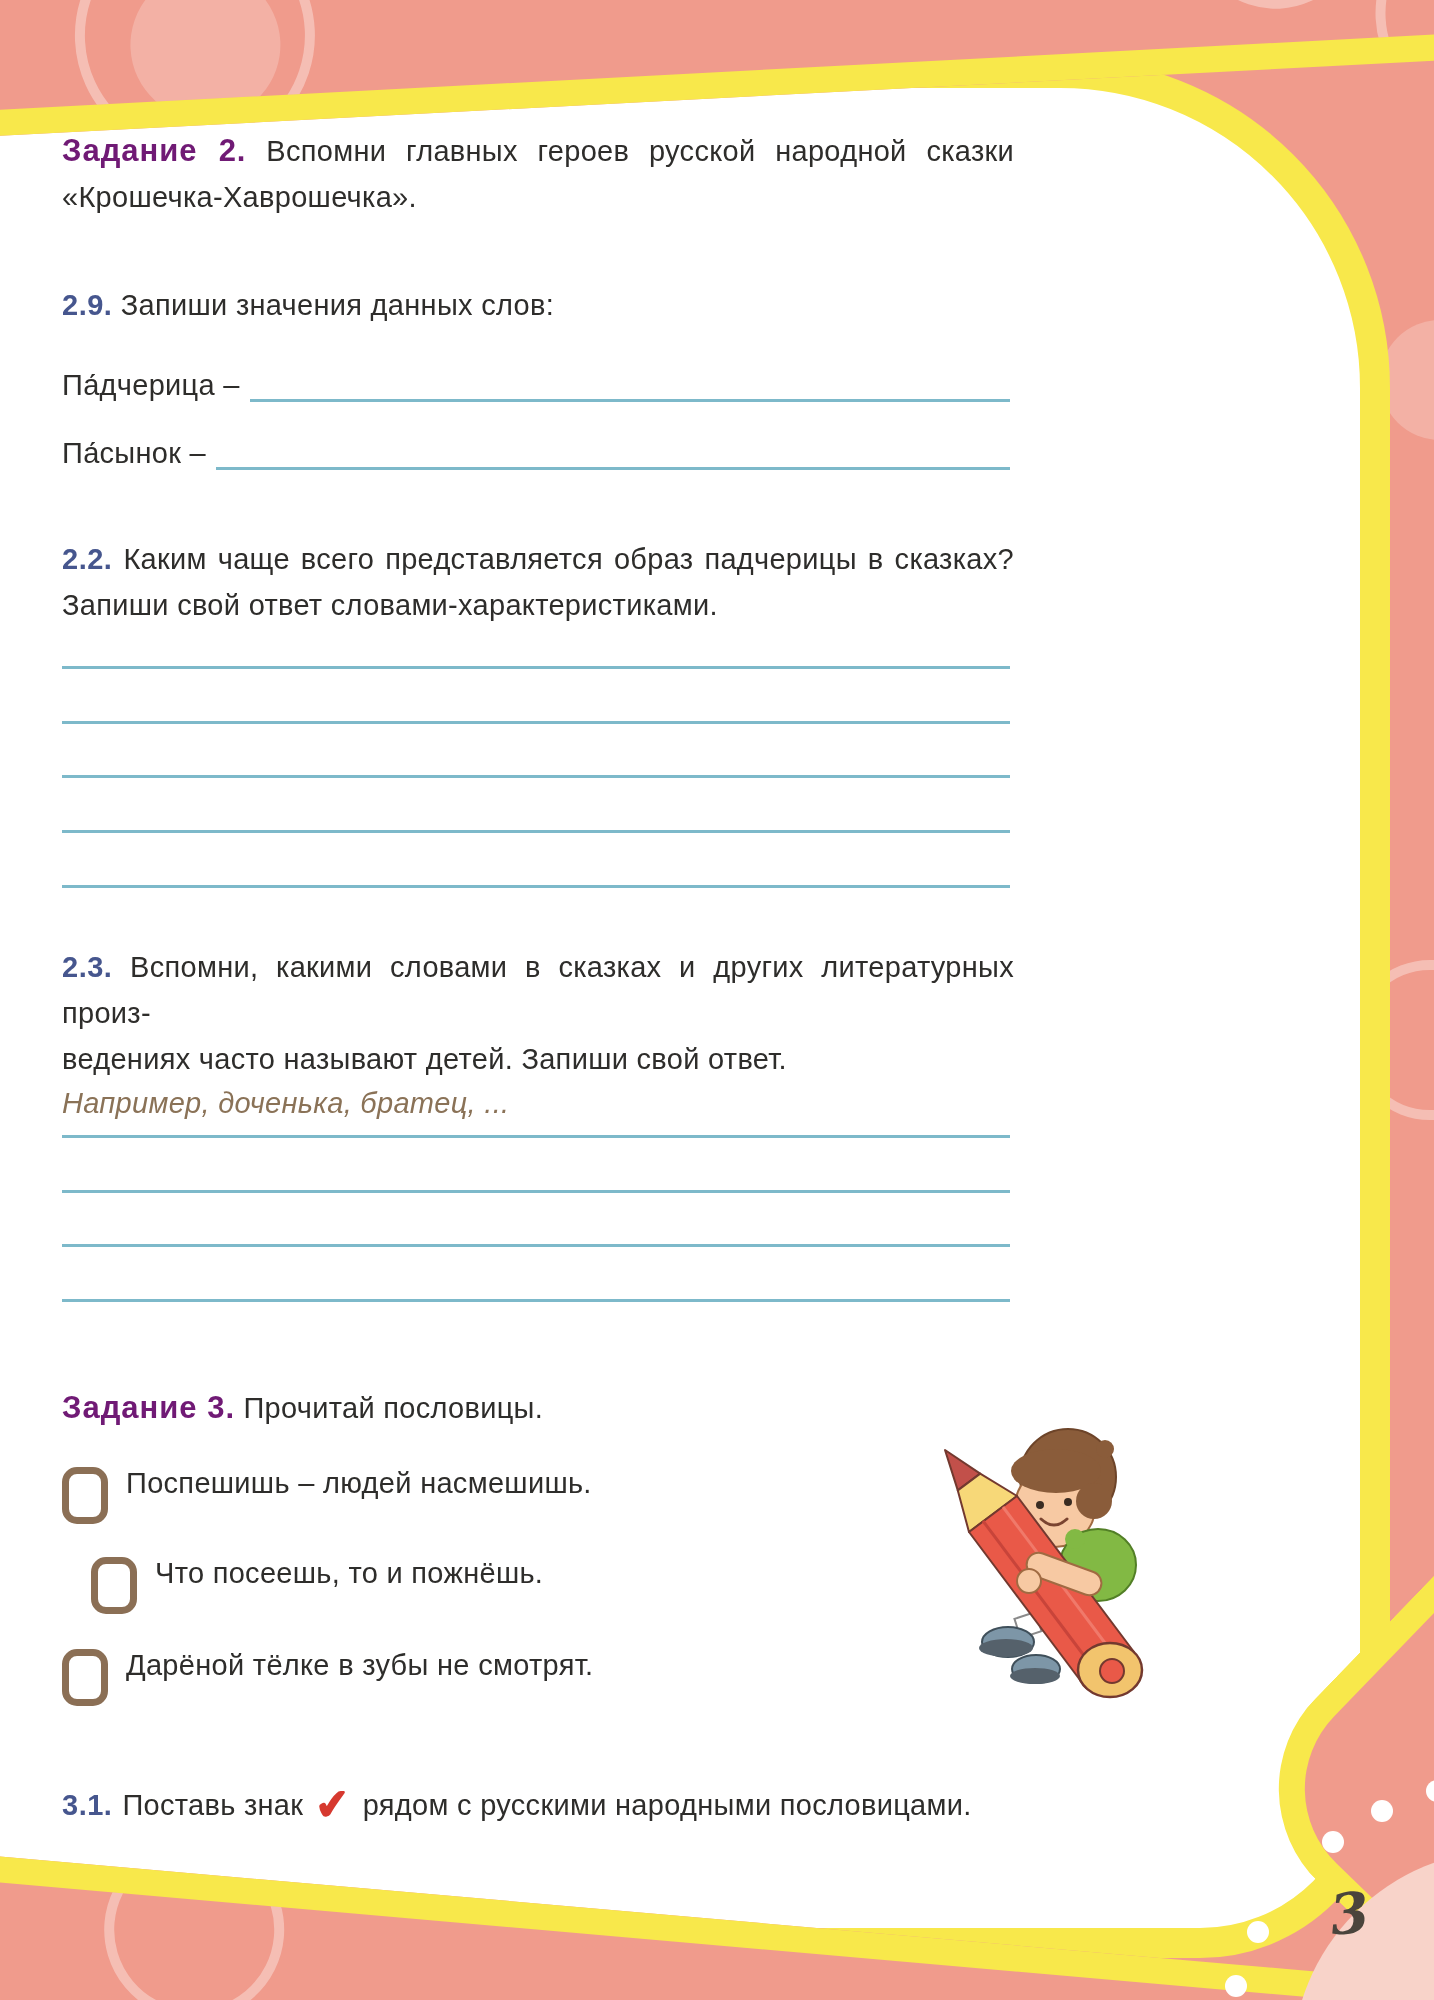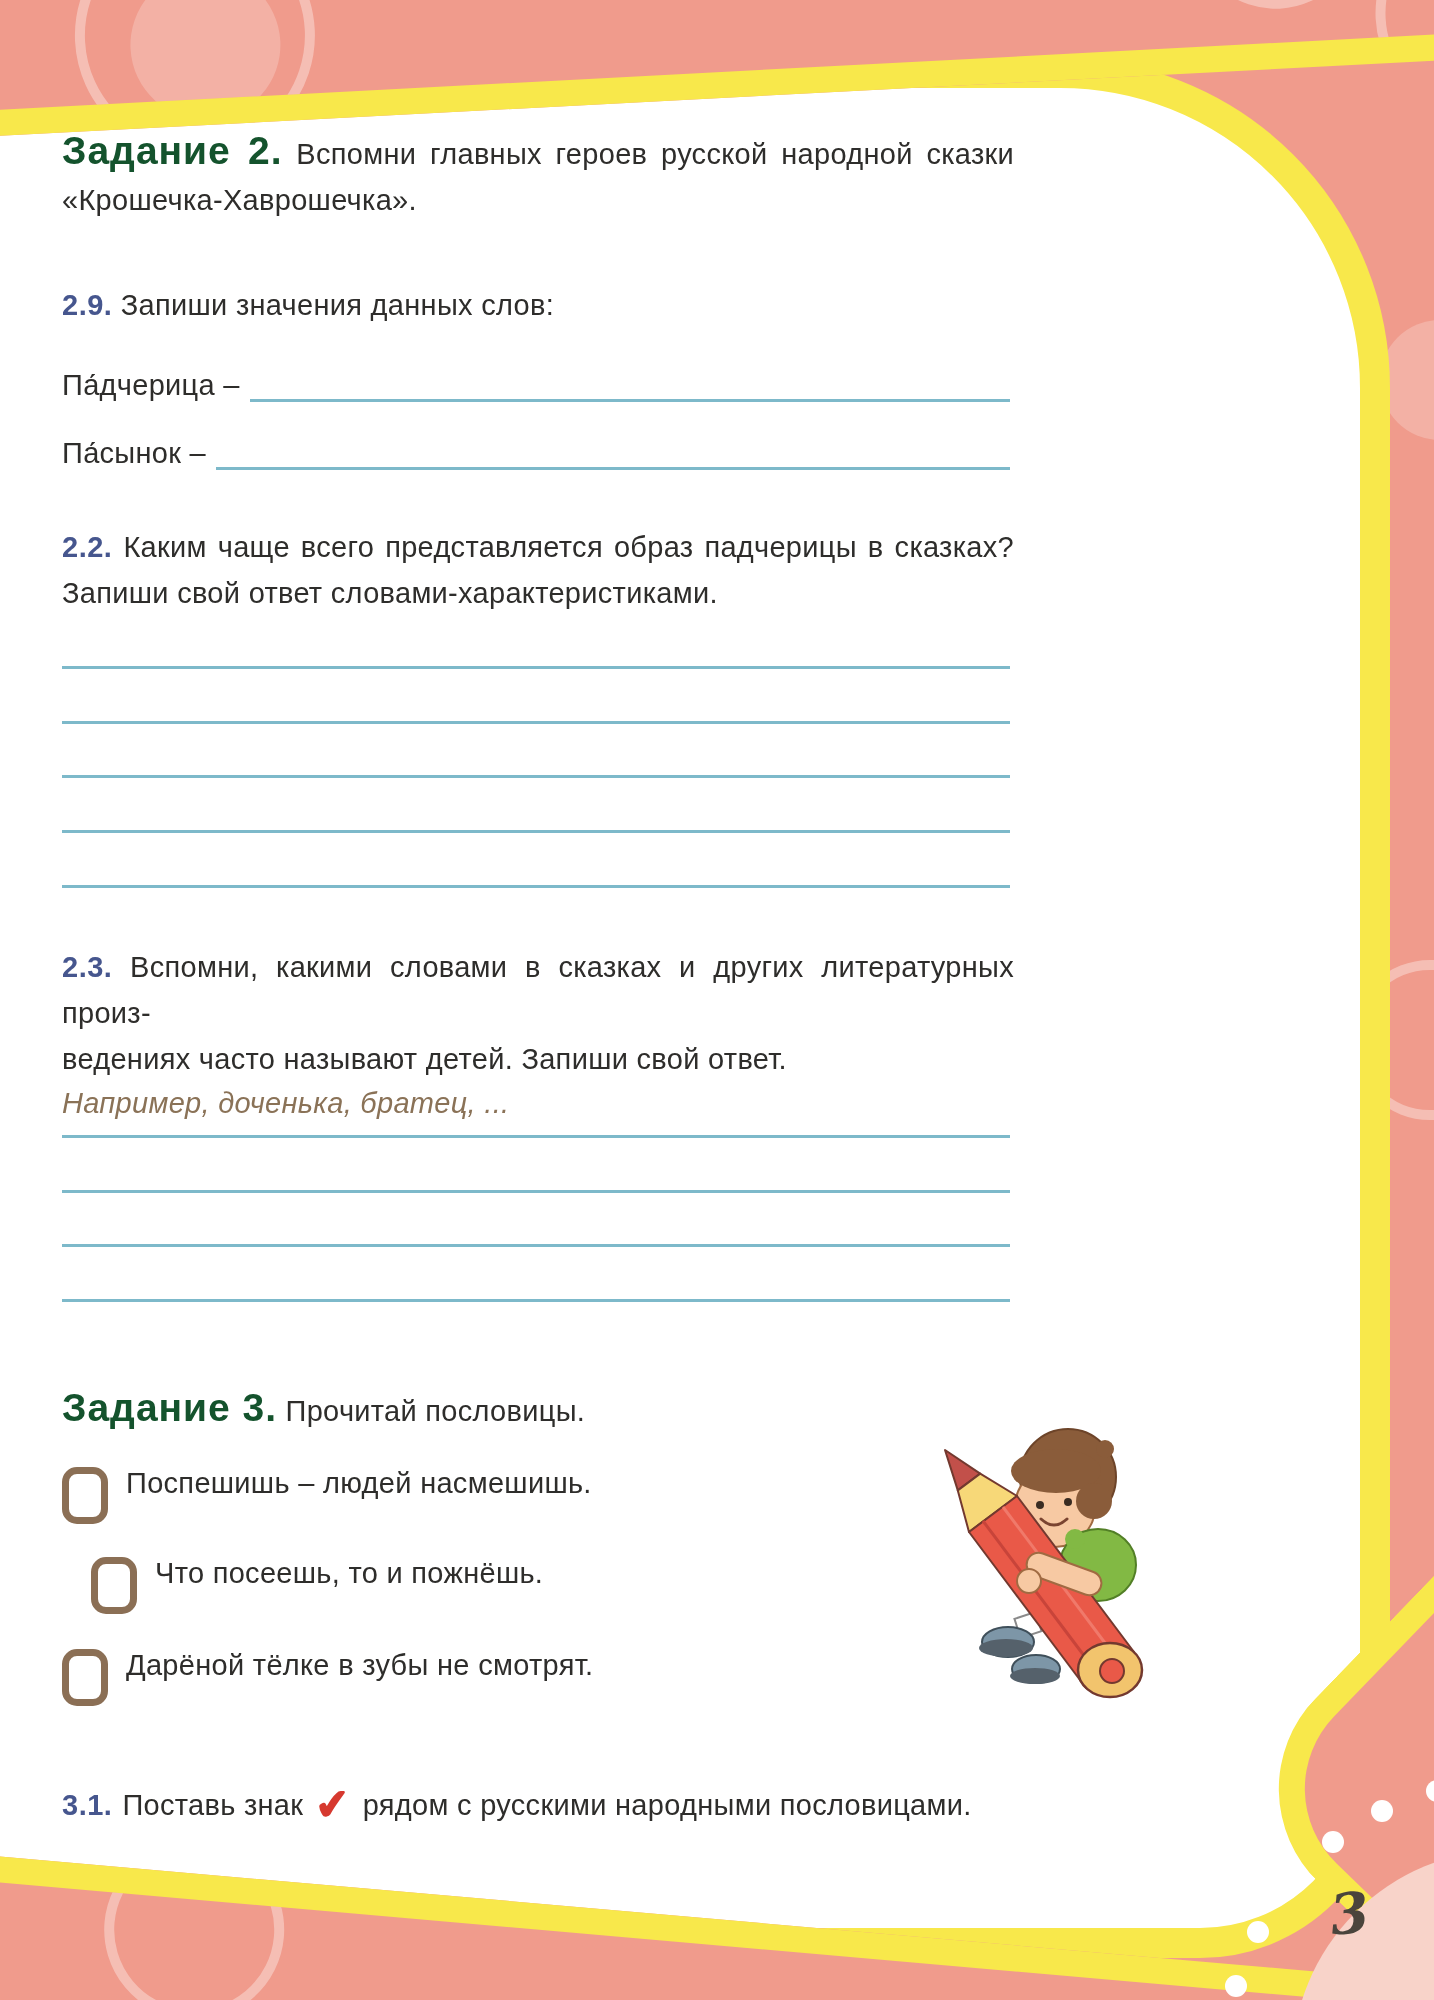--- a/index.html
+++ b/index.html
@@ -34,21 +34,21 @@
 
   .page-number { position:absolute; left:1330px; top:1880px; font-family:"DejaVu Serif", serif;
               font-style:italic; font-weight:bold; font-size:56px; color:#4a443c;
               transform:rotate(-6deg); }
 
   
   .para { position:absolute; left:62px; width:952px; font-size:29px; line-height:46px;
           color:#2e2d2b; letter-spacing:.3px; }
   .jl   { text-align:justify; text-align-last:justify; }
   .num  { color:#46568e; font-weight:bold; letter-spacing:.5px; }
-  .head { color:#14532d; font-weight:bold; font-size:39px; letter-spacing:1px; }
+  .head { color:#701a75; font-weight:bold; font-size:31px; letter-spacing:1px; }
   .example { color:#8a7257; font-style:italic; }
 
   .wordrow { position:absolute; left:62px; width:948px; display:flex; align-items:flex-end;
              font-size:29px; color:#2e2d2b; letter-spacing:.3px; }
   .wordrow .fill { flex:1; margin-left:10px; border-bottom:3px solid #7db9ca; height:38px; }
 
   .blank { position:absolute; left:62px; width:948px; height:0;
            border-bottom:3px solid #7db9ca; }
 
   .cbrow { position:absolute; left:62px; display:flex; align-items:flex-start; gap:18px;
@@ -107,21 +107,21 @@
 
   <div class="wordrow" style="top:364px;">
     <span>Па́дчерица –</span>
     <span class="fill"></span>
   </div>
   <div class="wordrow" style="top:432px;">
     <span>Па́сынок –</span>
     <span class="fill"></span>
   </div>
 
-  <div class="para" style="top:524px;">
+  <div class="para" style="top:536px;">
     <div class="jl"><span class="num">2.2.</span> <span>Каким чаще всего представляется образ падчерицы в сказках?</span></div>
     <div>Запиши свой ответ словами-характеристиками.</div>
   </div>
 
   <div class="blank" style="top:666px;"></div>
   <div class="blank" style="top:721px;"></div>
   <div class="blank" style="top:775px;"></div>
   <div class="blank" style="top:830px;"></div>
   <div class="blank" style="top:885px;"></div>
 

